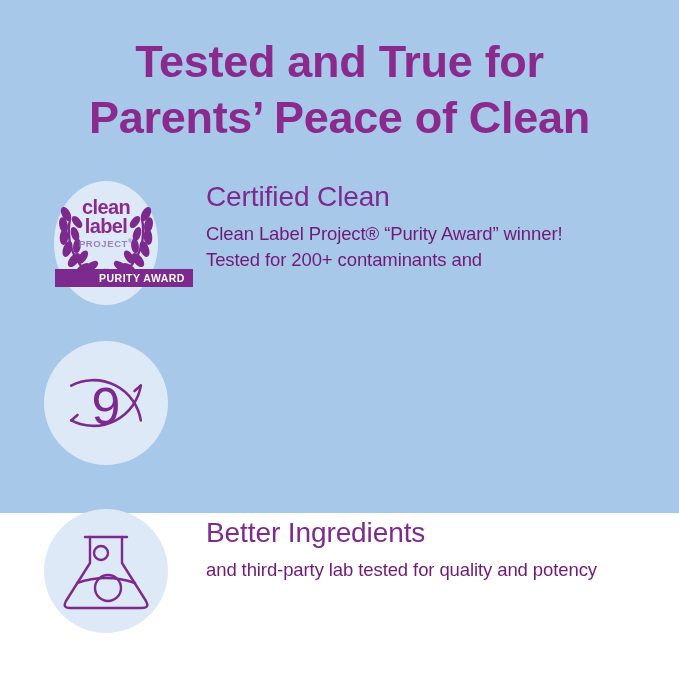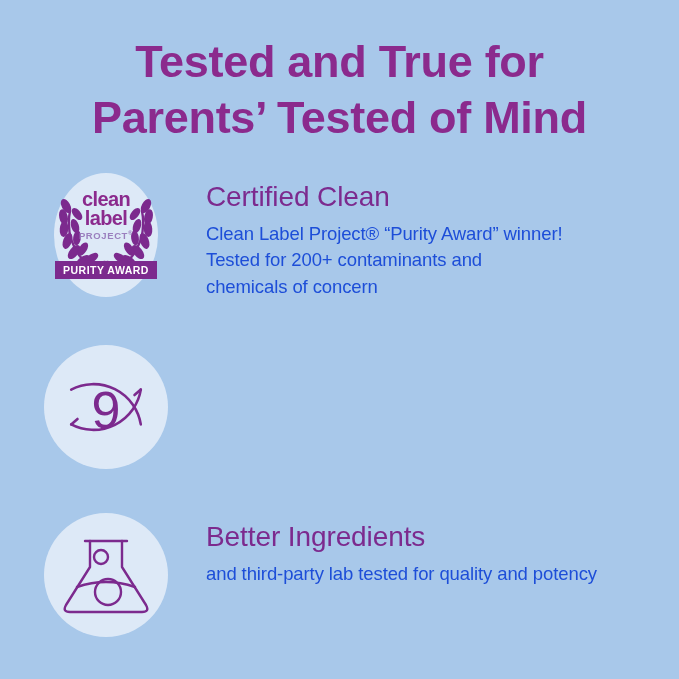--- a/index.html
+++ b/index.html
@@ -8,21 +8,21 @@
   }
   body {
     width: 679px;
     height: 679px;
     overflow: hidden;
     font-family: "Liberation Sans", sans-serif;
   }
   .poster {
     position: relative;
     width: 679px;
-    height: 679px;
+    height: 513px;
     background: #a8c8ea;
     box-sizing: border-box;
   }
 
   
   .headline {
     padding-top: 34px;
     text-align: center;
     color: #8b2a8d;
     font-size: 45px;
@@ -74,30 +74,30 @@
   }
   .f-title {
     color: #7c2a8e;
     font-size: 28px;
     font-weight: normal;
     line-height: 1.15;
     margin: 0 0 8px 0;
     letter-spacing: -0.1px;
   }
   .f-body {
-    color: #1d4ed8;
+    color: #701a75;
     font-size: 18.5px;
     line-height: 1.44;
     margin: 0;
     letter-spacing: -0.1px;
   }
   .f-body .ln { display: block; white-space: nowrap; }
 
   
-  .seal-wrap { position: absolute; left: 0; top: 0; width:124px; height:124px; }
+  .seal-wrap { position: absolute; left: 0; top: 8px; width:124px; height:124px; }
   .seal-oval {
     position: absolute;
     left: 50%;
     top: 50%;
     transform: translate(-50%, -50%);
     width: 104px;
     height: 124px;
     border-radius: 50%;
     background: #dde9f7;
   }
@@ -137,30 +137,31 @@
     width: 102px;
     height: 18px;
     background: #7c2a8e;
     color: #ffffff;
     font-size: 10.5px;
     font-weight: bold;
     letter-spacing: 0.5px;
     display: flex;
     align-items: center;
     justify-content: center;
+    padding-left: 36px;
   }
 </style>
 </head>
 <body>
 
 <div class="poster">
 
   <div class="headline">
     <span class="line">Tested and True for</span>
-    <span class="line">Parents’ Tested of Mind</span>
+    <span class="line">Parents’ Peace of Clean</span>
   </div>
 
   <div class="features">
 
     <div class="feature">
       <div class="icon-col">
         <div class="seal-wrap">
           <div class="seal-oval"></div>
           <svg class="seal-inner" width="124" height="124" viewBox="0 0 124 124">
             <g stroke="#7c2a8e" stroke-width="2.1" fill="#7c2a8e" stroke-linecap="round">
@@ -206,21 +207,20 @@
           </div>
           <div class="seal-proj"><span>PROJECT</span><span class="reg">®</span></div>
           <div class="seal-banner">PURITY AWARD</div>
         </div>
       </div>
       <div class="text-col">
         <h2 class="f-title">Certified Clean</h2>
         <p class="f-body">
           <span class="ln">Clean Label Project® “Purity Award” winner!</span>
           <span class="ln">Tested for 200+ contaminants and</span>
-          <span class="ln">chemicals of concern</span>
         </p>
       </div>
     </div>
 
     <div class="feature">
       <div class="icon-col">
         <div class="disc"></div>
         <svg width="124" height="124" viewBox="0 0 124 124">
 
           <g fill="none" stroke="#7c2a8e" stroke-width="2.6" stroke-linecap="round">

